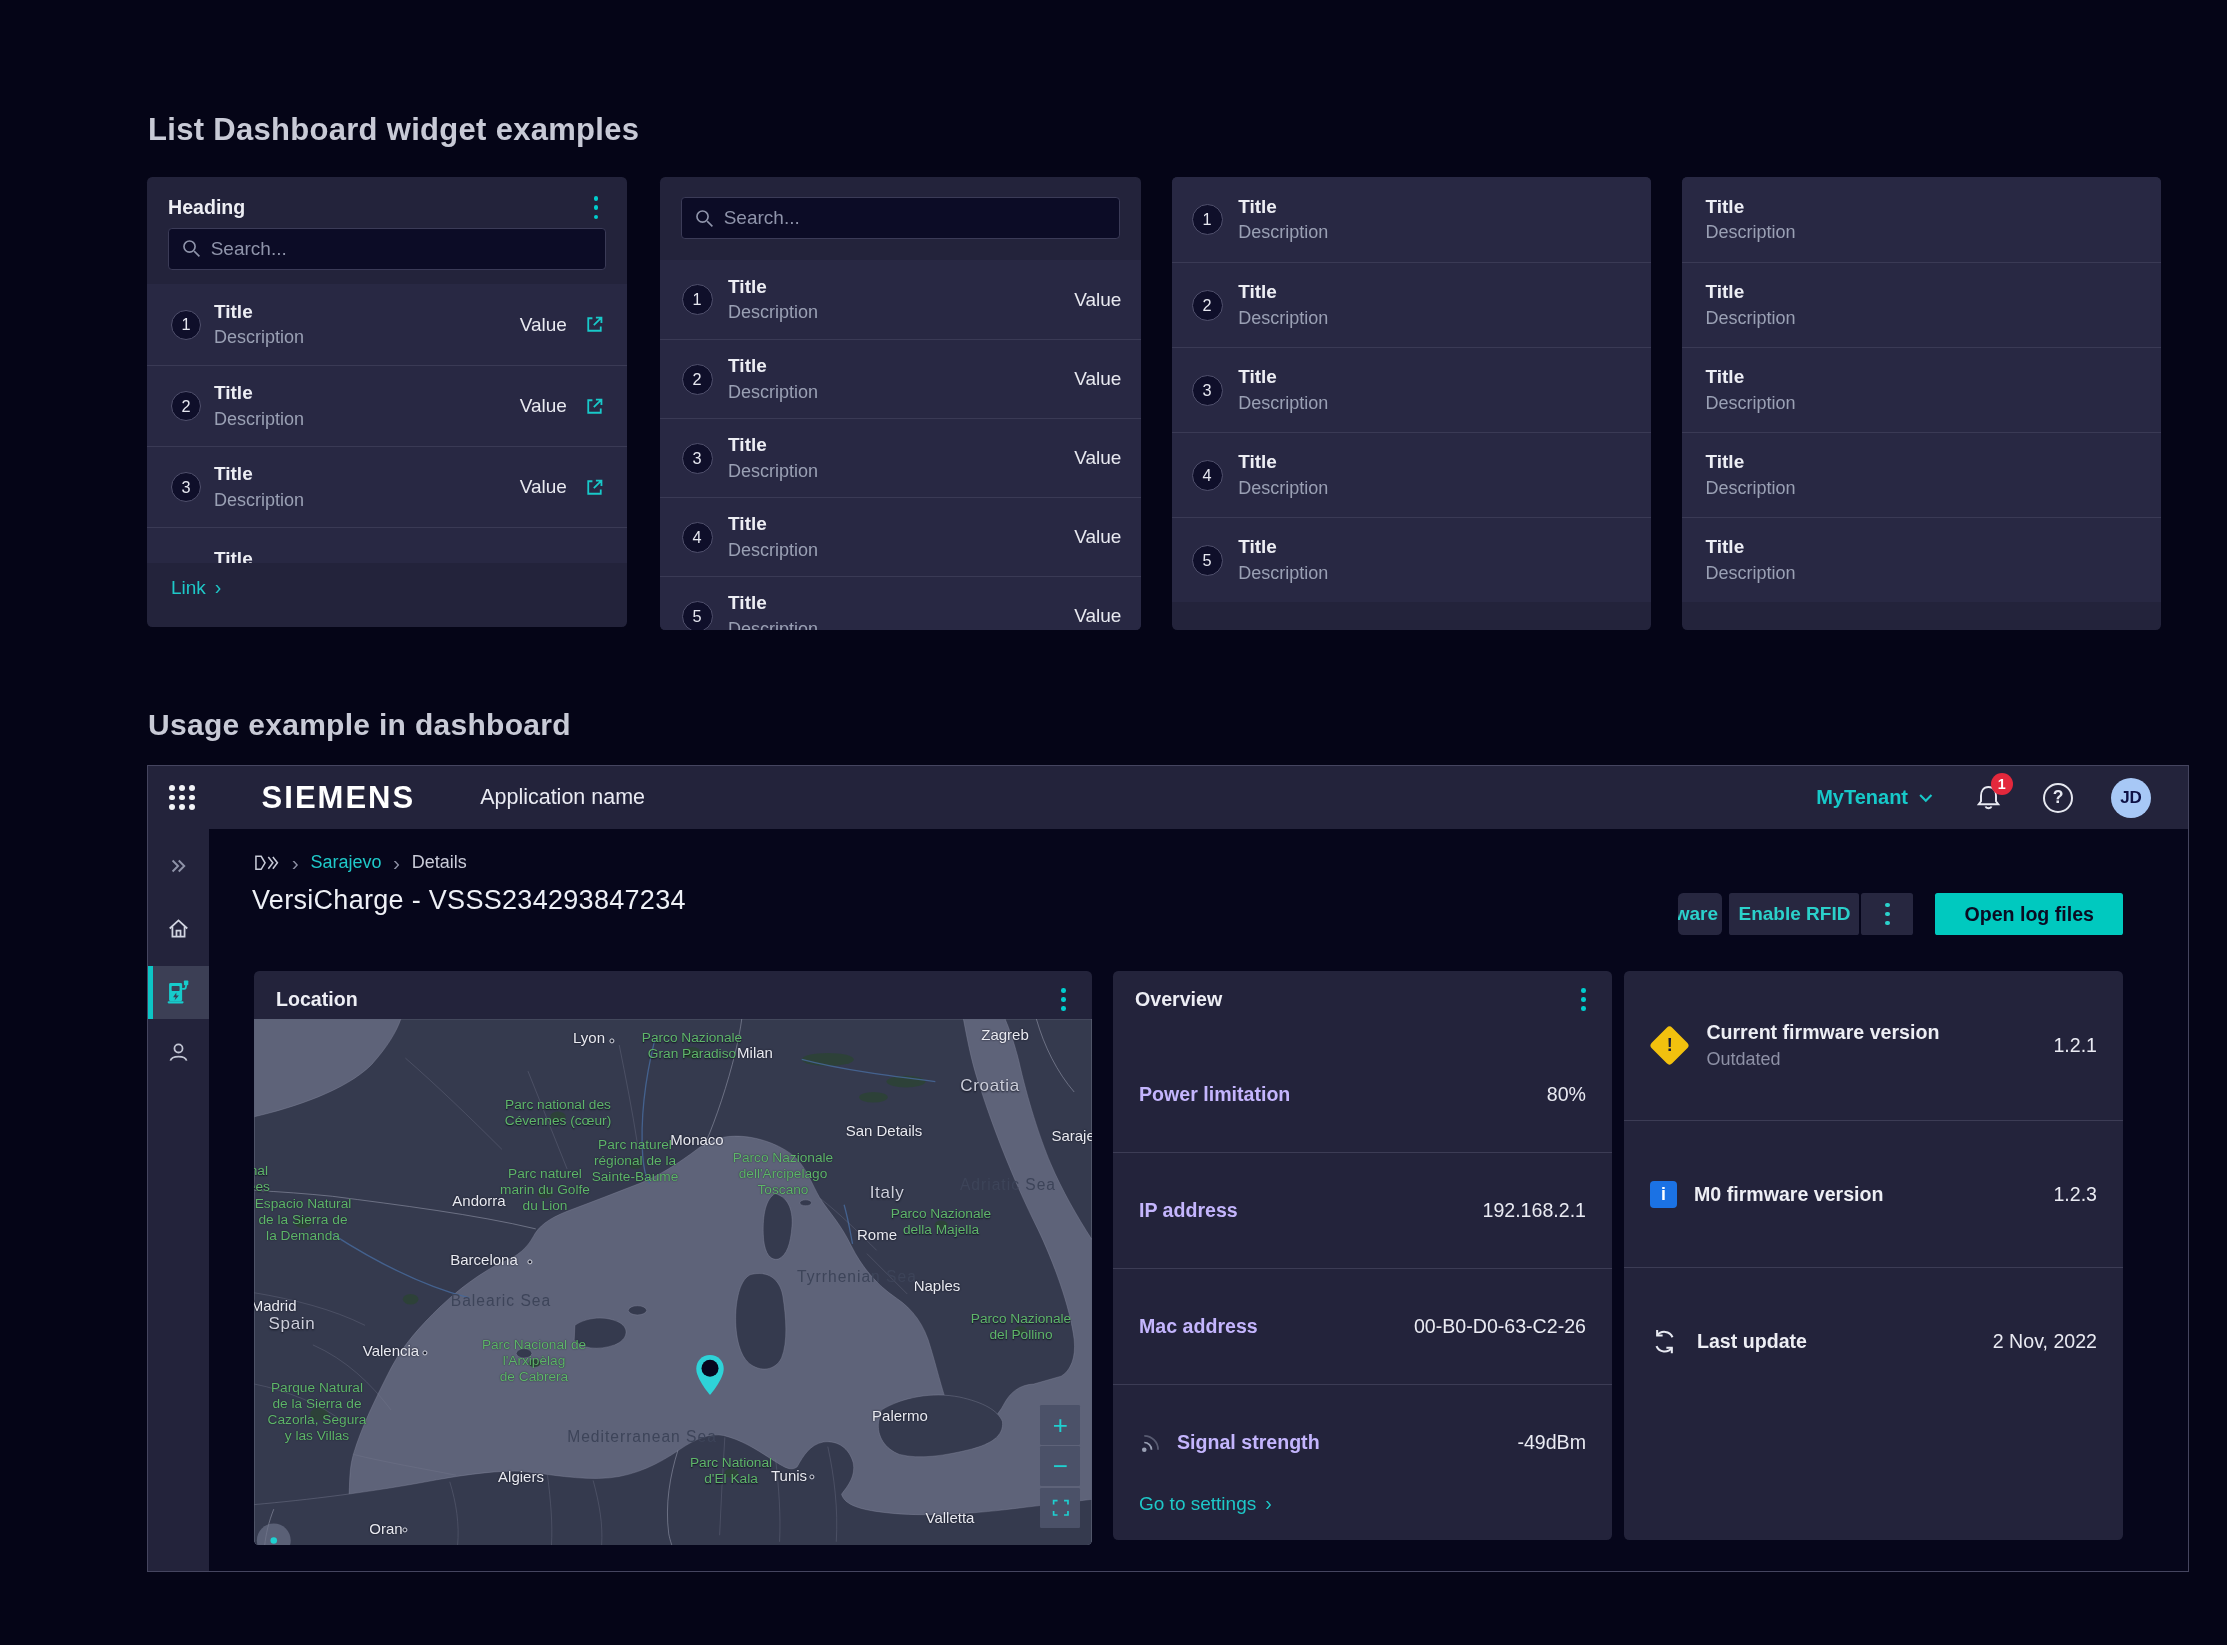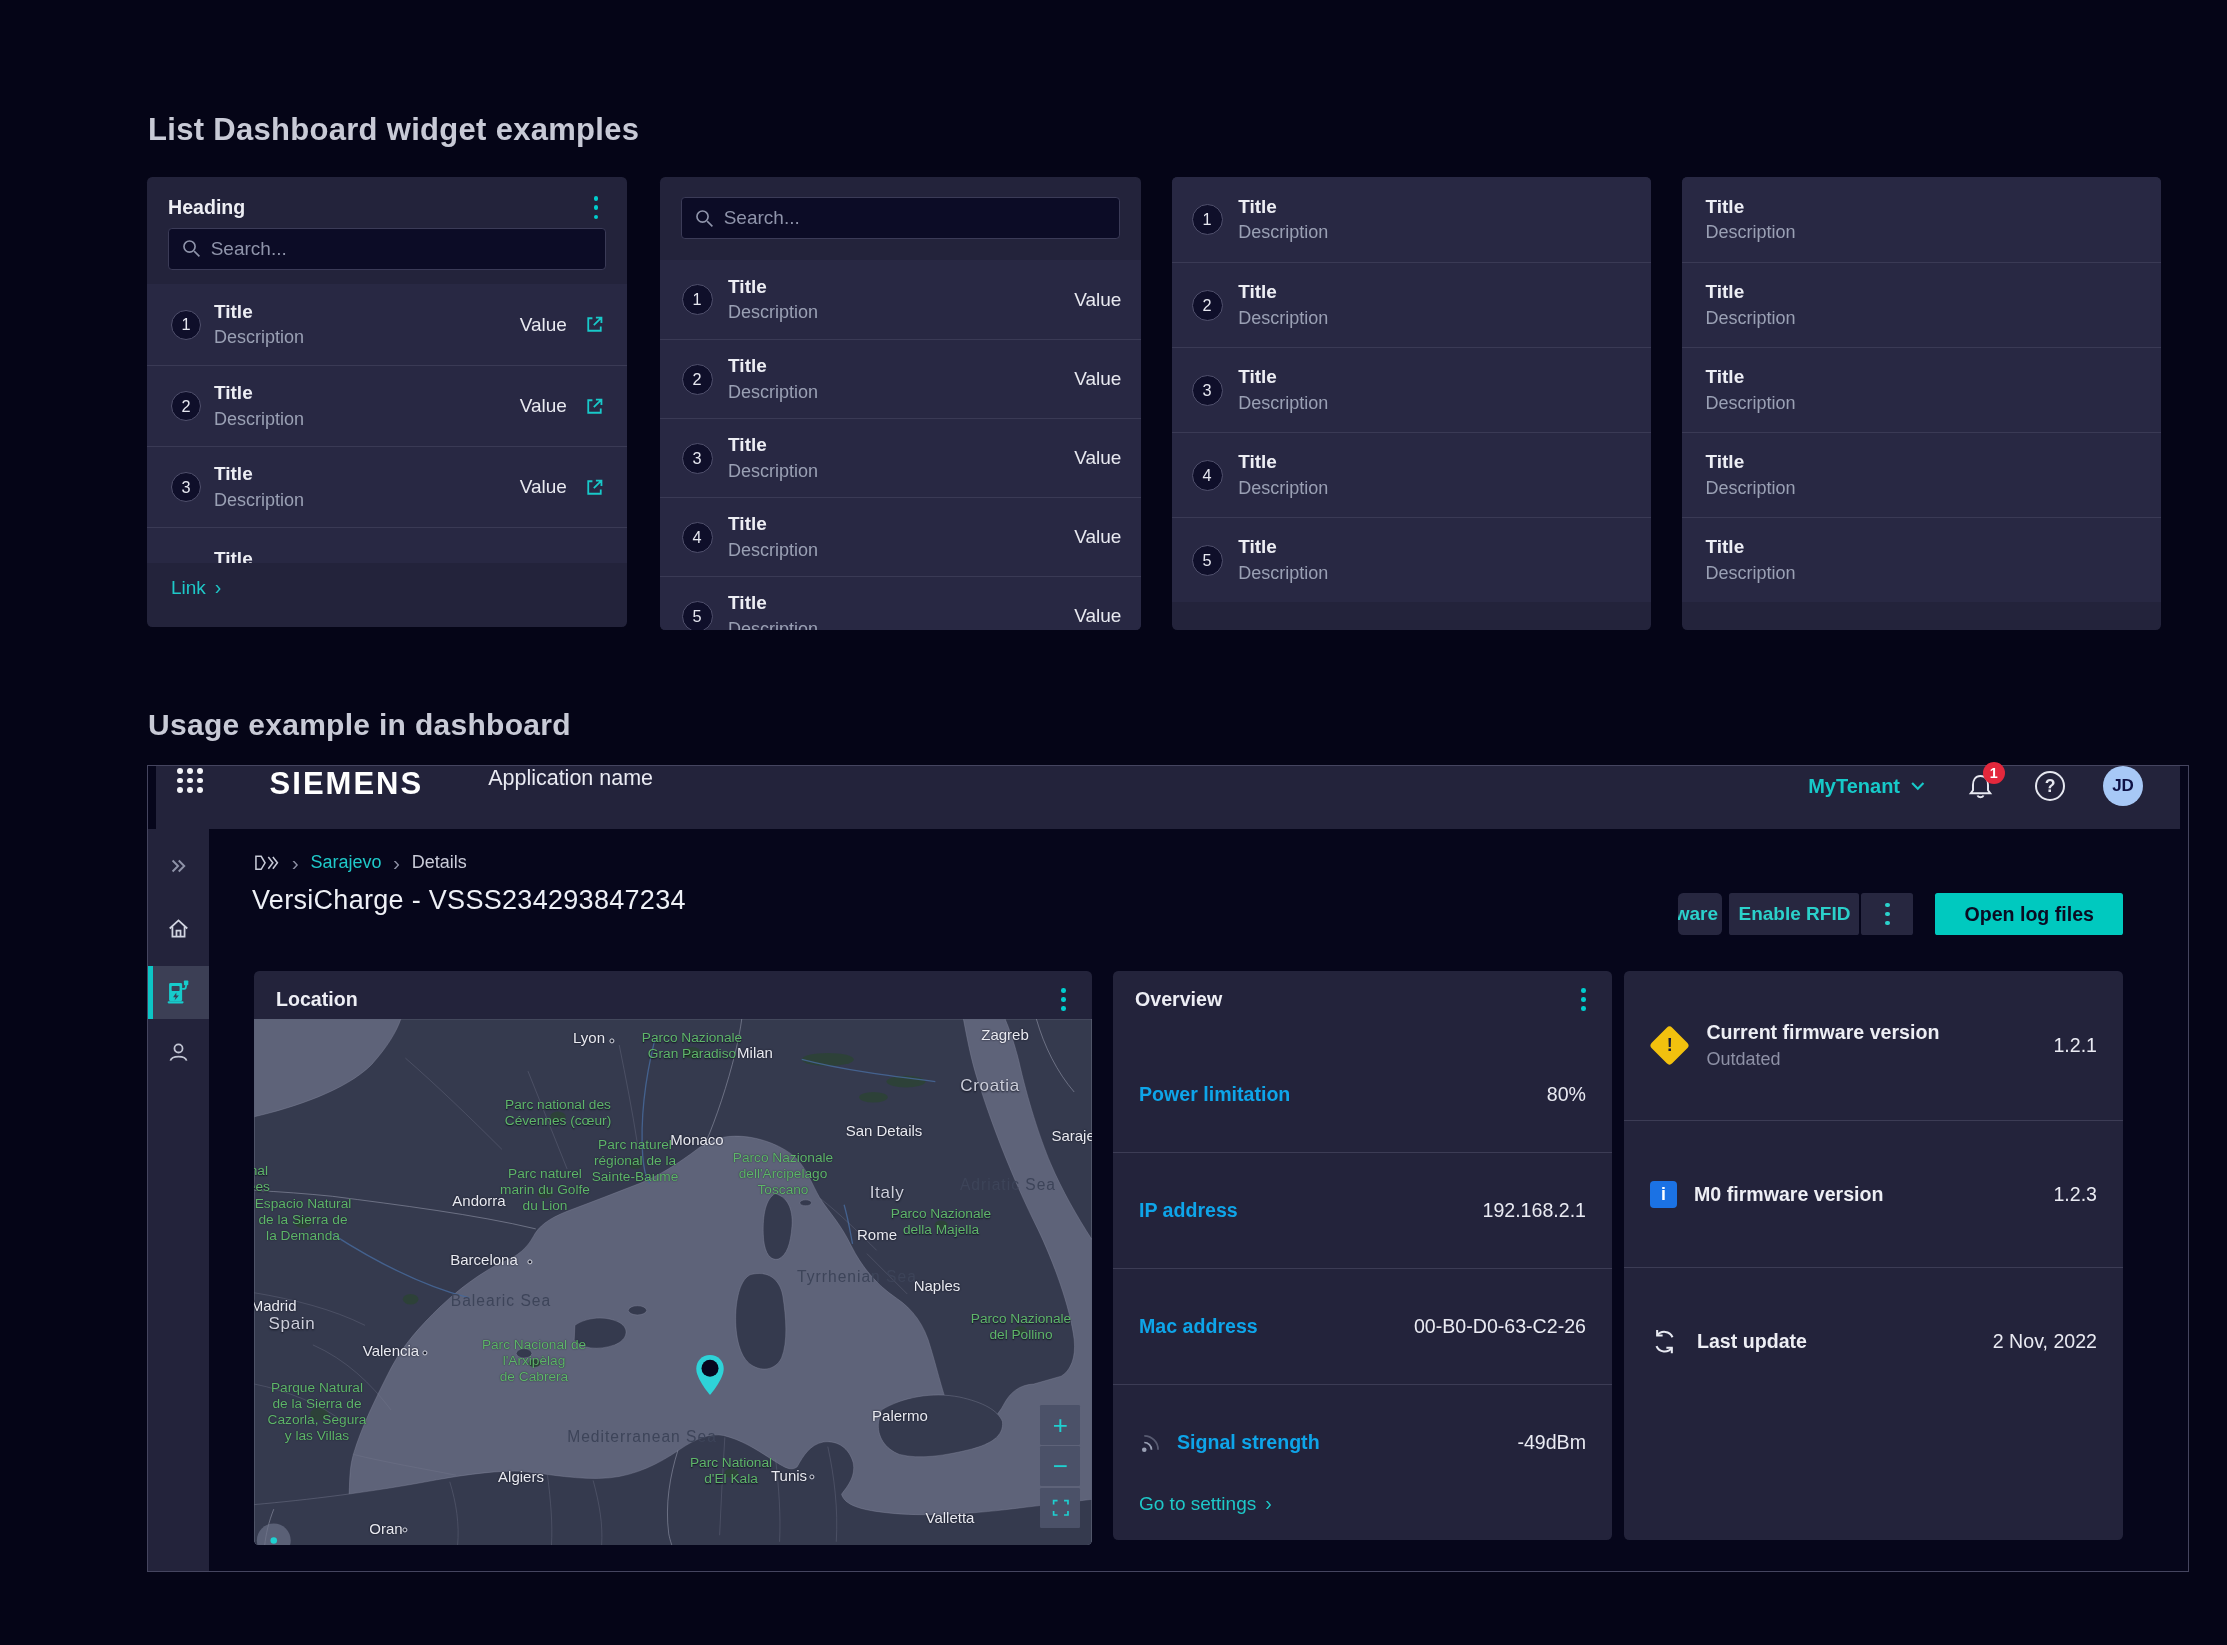--- a/index.html
+++ b/index.html
@@ -33,21 +33,21 @@
   .lt .d { font-size:18px; color:#9aa0b4; }
   .spacer { flex:1; }
   .val { font-size:19px; color:#e8e9f0; }
   .extlink { margin-left:15.6px; flex:none; }
   .wfoot { display:flex; align-items:center; gap:9px; padding:0 24px; height:49px; background:#23233b; }
   .tlink { color:#1ec8c8; font-size:19px; text-decoration:none; cursor:pointer; }
   .tchev { color:#1ec8c8; font-size:19.6px; line-height:1; }
 
   
   .frame { position:absolute; left:147px; top:765px; width:2042px; height:807px; background:#06061b; border:1.3px solid #45455f; }
-  .appbar { position:absolute; left:0; top:0; right:8px; height:63px; background:#23233b; display:flex; align-items:flex-start;margin-left:8px; }
+  .appbar { position:absolute; left:0; top:0; right:0; height:63px; background:#23233b; display:flex; align-items:center; }
   .gridicon { width:29px; height:29px; margin-left:19.6px; display:grid; grid-template-columns:repeat(3,1fr); place-items:center; cursor:pointer; }
   .gridicon i { width:5.9px; height:5.9px; border-radius:50%; background:#f2f3f7; }
   .logo { margin-left:65px; font-size:31px; font-weight:800; letter-spacing:2px; color:#ffffff; }
   .appname { margin-left:65px; font-size:21.5px; color:#e9eaf2; }
   .appbar .rgt { margin-left:auto; display:flex; align-items:center; margin-right:37px; gap:38px; }
   .tenant { display:flex; align-items:center; gap:10.4px; cursor:pointer; }
   .tenant .tname { color:#17c9c9; font-size:20px; font-weight:700; }
   .bellwrap { position:relative; cursor:pointer; width:33px; height:33px; }
   .badge { position:absolute; top:-7.8px; right:-7.8px; min-width:22px; height:22px; border-radius:11px; background:#e3283c; color:#fff;
            font-size:14.3px; font-weight:700; display:flex; align-items:center; justify-content:center; padding:0 3.9px; }
@@ -93,21 +93,21 @@
   .zoomctl { position:absolute; right:11.7px; top:386px; display:flex; flex-direction:column; gap:1.3px; }
   .zbtn { width:40px; height:40px; background:#4b5168; border:none; color:#1fd0d0; font-size:26px; font-weight:400;
           display:flex; align-items:center; justify-content:center; cursor:pointer; border-radius:1.3px; font-family:"Liberation Sans",sans-serif;}
   .pin { position:absolute; left:439px; top:334px; }
 
   
   .ov { left:965px; width:499px; height:569px; }
   .ovrows { position:absolute; left:0; right:0; top:65px; }
   .ovrow { height:116px; display:flex; align-items:center; padding:0 26px; gap:13px; }
   .ovrow + .ovrow { border-top:0.7px solid #3c3c55; }
-  .ovrow .lbl { font-size:19.6px; font-weight:700; color:#0ea5e9; }
+  .ovrow .lbl { font-size:19.6px; font-weight:700; color:#c4b5fd; }
   .ovrow .v { margin-left:auto; font-size:19.6px; color:#e9eaf2; }
   .ovlink { position:absolute; left:26px; top:522px; display:flex; align-items:center; gap:9px; }
 
   
   .fw { left:1476px; width:499px; height:569px; }
   .fwrow { display:flex; align-items:center; padding:0 26px; gap:17px; }
   .fwrow + .fwrow { border-top:0.7px solid #3c3c55; }
   .fwrow .tx { display:flex; flex-direction:column; gap:5.2px; }
   .fwrow .tt { font-size:19.6px; font-weight:700; color:#edeef4; }
   .fwrow .sub { font-size:18px; color:#8e91a6; }

